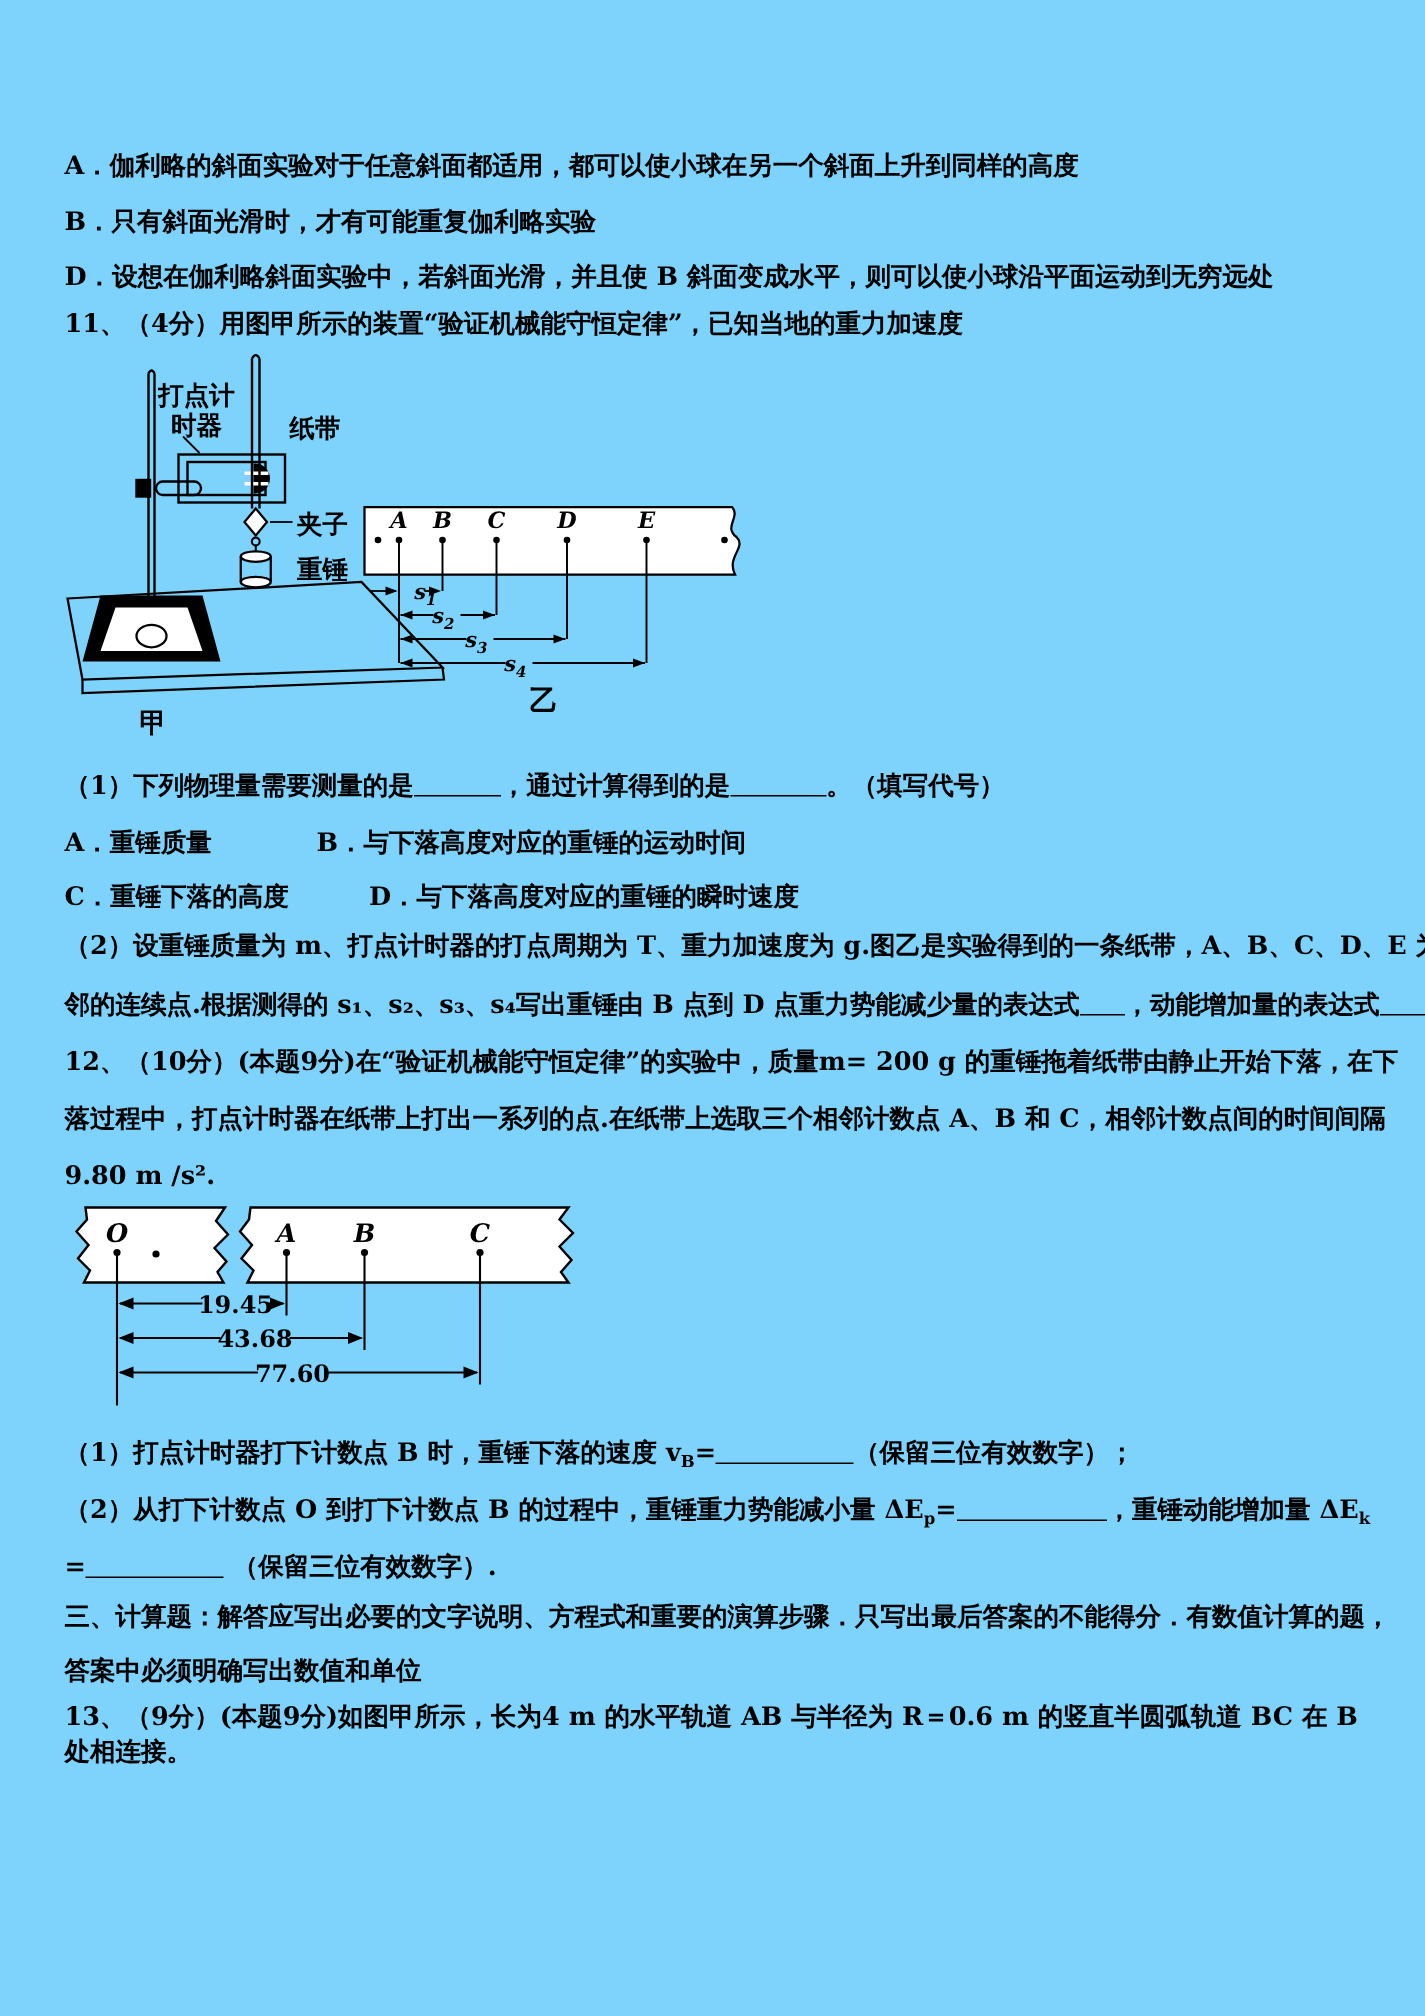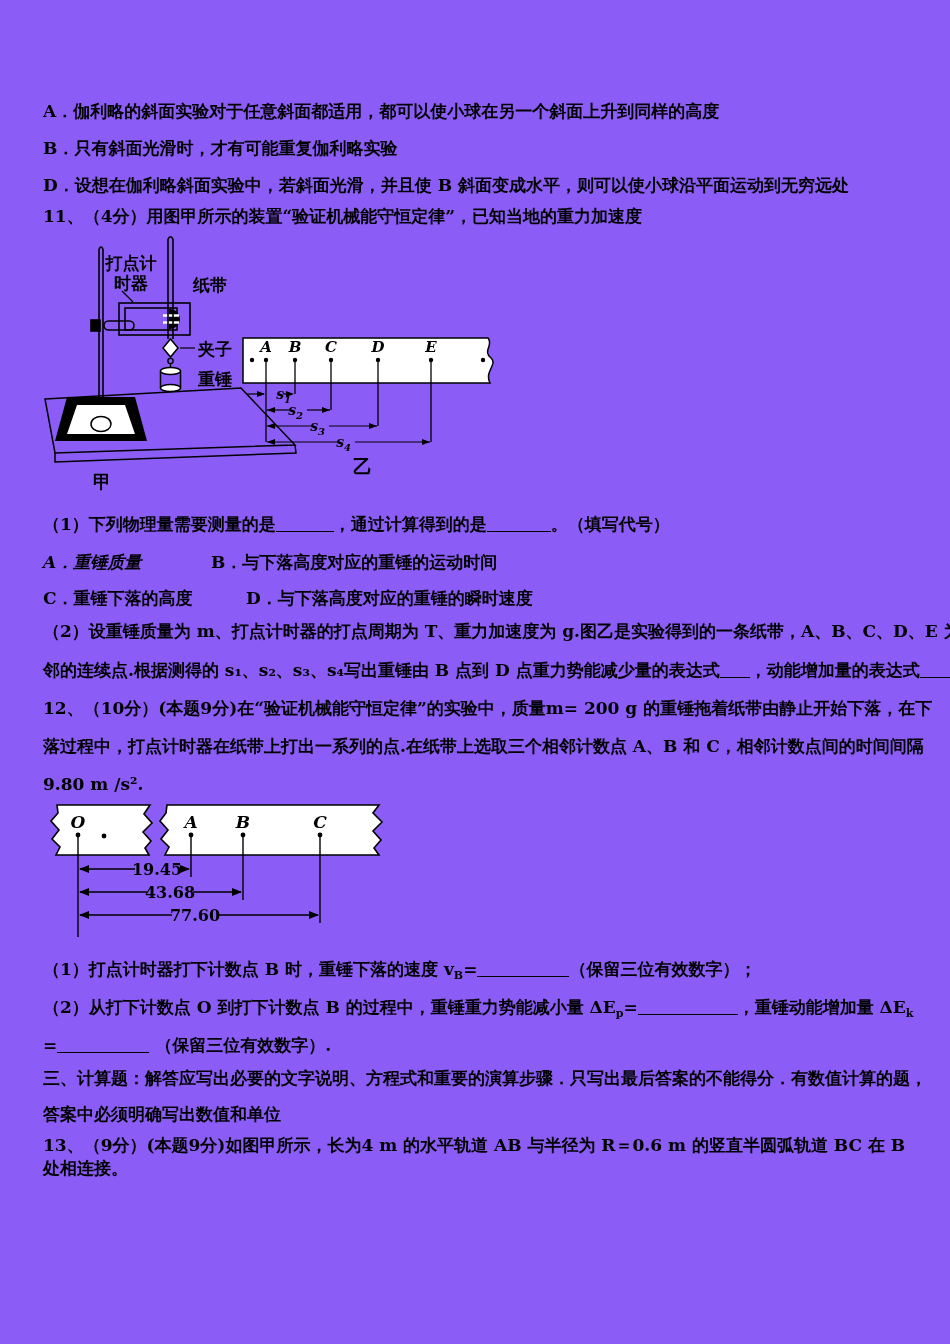--- a/index.html
+++ b/index.html
@@ -1,40 +1,40 @@
 <!DOCTYPE html>
 <html><head>
 <meta charset="utf-8">
 <style>
   html,body{margin:0;padding:0;background:#e8e8e8;}
   .doc{
     position:relative;
     width:950px;height:1344px;
     margin:0 auto;
-    background:#8b5cf6;
+    background:#7dd3fc;
     color:#000;
     font-family:"DejaVu Serif","Liberation Serif",serif;
     font-weight:bold;
     font-size:17px;
     line-height:23px;
     box-sizing:border-box;
     padding:100px 30px 0 43px;
     overflow:hidden;
   }
   .ln{margin:0 0 14px 0; white-space:nowrap;}
   .wrapln{white-space:normal;}
   .jline{text-align:justify; text-align-last:justify;}
   .bl{
     display:inline-block;
     border-bottom:1.6px solid #000;
     height:14px;
     vertical-align:-2px;
   }
   sub{font-size:11px; vertical-align:-4px; line-height:0;}
-  .optA{display:inline-block;width:168px;font-style:italic;}
+  .optA{display:inline-block;width:168px;}
   .optC{display:inline-block;width:203px;}
   .figwrap{position:relative;height:266px;margin:0 0 16px 0;}
   .fig1{position:absolute;left:0;top:0;}
   .fig2{position:absolute;left:196px;top:100px;}
   .fig3{display:block;margin:1px 0 16px 0;}
   svg{overflow:visible;}
   svg text{font-family:"DejaVu Serif","Liberation Serif",serif;}
   .mb8{margin-bottom:8px;}
   .mb5{margin-bottom:5px;}
   .mb3{margin-bottom:3px;}

